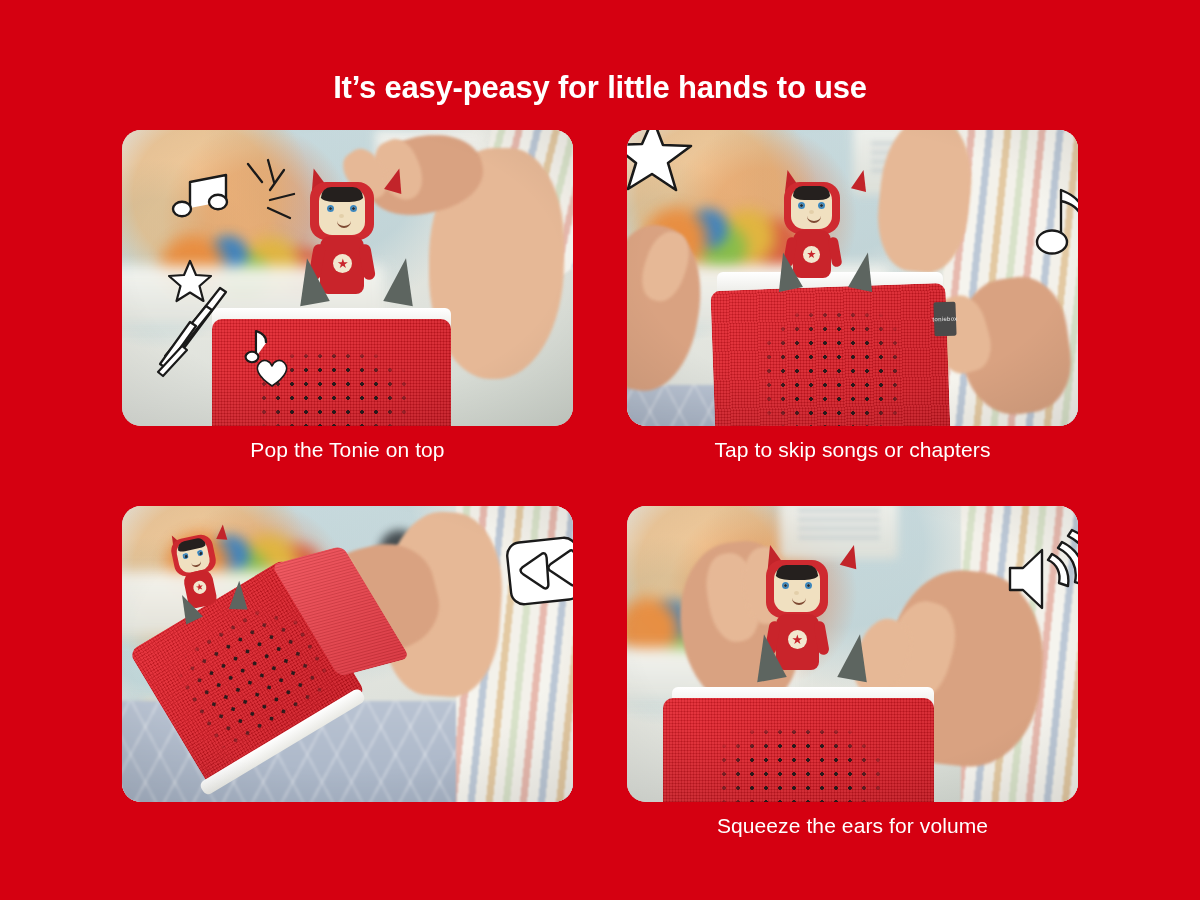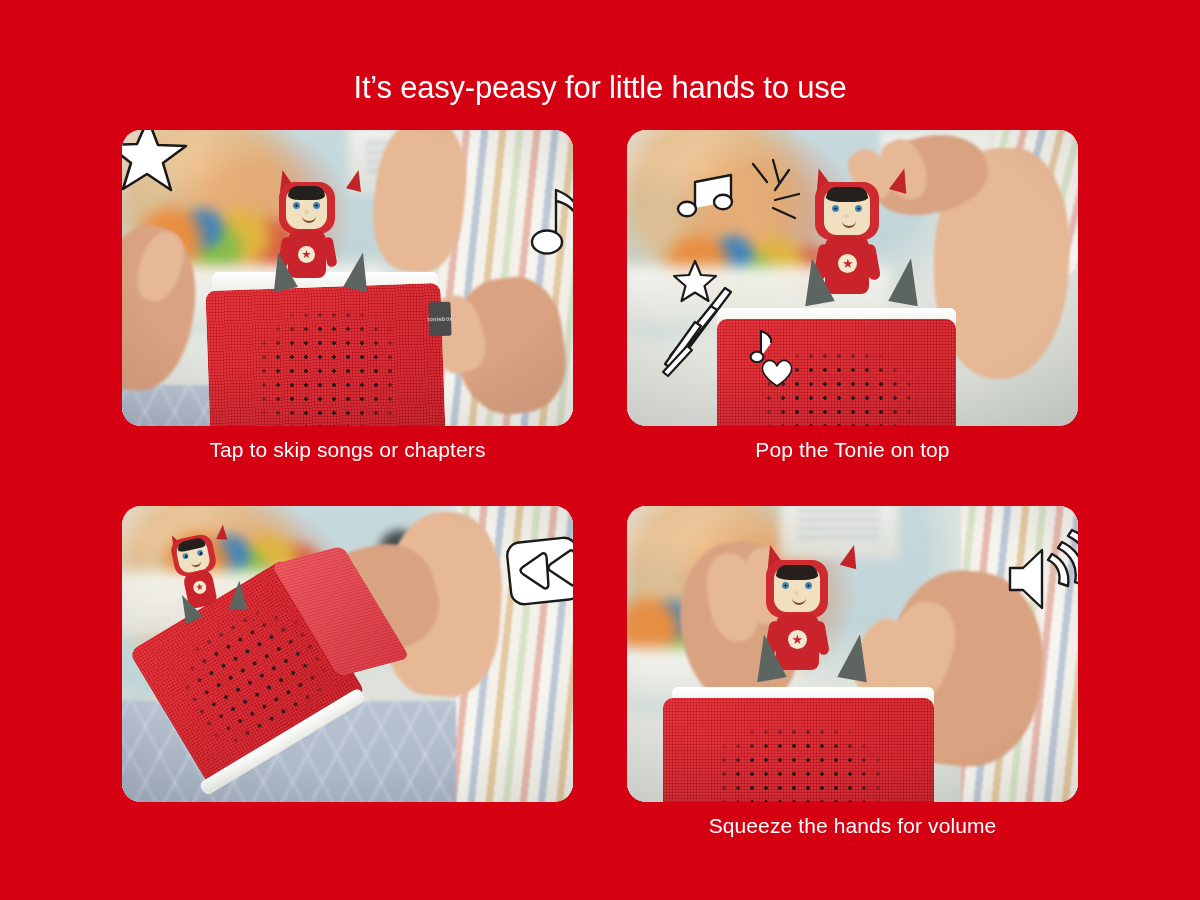--- a/index.html
+++ b/index.html
@@ -26,21 +26,21 @@
 
   
   .headline {
     position: absolute;
     top: 47px;
     left: 0;
     width: 1200px;
     text-align: center;
     color: #FFFFFF;
     font-size: 31px;
-    font-weight: normal;
+    font-weight: bold;
     letter-spacing: -0.2px;
     line-height: 40px;
   }
 
   
   .grid {
     position: absolute;
     top: 130px;
     left: 122px;
     width: 956px;
@@ -255,20 +255,111 @@
   }
 </style>
 </head>
 <body>
 
 <div class="page">
 
   <h1 class="headline">It’s easy-peasy for little hands to use</h1>
 
   <div class="grid">
+
+    <div class="card">
+      <div class="photo">
+        <div class="scene">
+          <div class="bg-room"></div>
+          <div class="bg-toys"></div>
+          <div class="bg-shelf"></div>
+          <div class="bg-frame" style="right:20%; top:0%; width:24%; height:22%;"></div>
+
+          <div class="shirt" style="right:-6%; top:-8%; width:26%; height:58%; border-radius:0 0 40% 60%; transform:rotate(8deg);"></div>
+          <div class="skin light" style="right:2%; top:6%; width:30%; height:78%; border-radius:48% 40% 50% 45%;"></div>
+          <div class="skin" style="right:20%; top:2%; width:26%; height:26%; border-radius:50% 50% 45% 45%; transform:rotate(-12deg);"></div>
+          <div class="skin light" style="right:34%; top:3%; width:9%; height:21%; border-radius:40% 40% 50% 50%; transform:rotate(-24deg);"></div>
+          <div class="skin light" style="right:42%; top:6%; width:8%; height:18%; border-radius:40% 40% 50% 50%; transform:rotate(-34deg);"></div>
+
+          <div class="box-top" style="left:20%; top:60%; width:53%; height:8%;"></div>
+          <div class="box-front" style="left:20%; top:64%; width:53%; height:44%;"></div>
+          <div class="speaker-dots" style="left:30%; top:74%; width:33%; height:30%;"></div>
+
+          <div class="tonie" style="left:40%; top:12%; width:24%; height:52%;">
+            <div class="ear" style="left:6px;  top:2px; transform:rotate(-16deg);"></div>
+            <div class="ear" style="right:6px; top:2px; transform:rotate(16deg);"></div>
+            <div class="head" style="left:8px; top:16px; width:64px; height:58px;"></div>
+            <div class="face" style="left:17px; top:22px; width:46px; height:47px;"></div>
+            <div class="hair" style="left:19px; top:21px; width:42px; height:15px;"></div>
+            <div class="eye" style="left:25px; top:39px;"></div>
+            <div class="eye" style="left:48px; top:39px;"></div>
+            <div class="nose" style="left:37px; top:48px;"></div>
+            <div class="mouth" style="left:35px; top:53px;"></div>
+            <div class="body" style="left:18px; top:70px; width:44px; height:58px;"></div>
+            <div class="arm" style="left:9px;  top:78px; width:12px; height:36px; transform:rotate(10deg);"></div>
+            <div class="arm" style="left:59px; top:78px; width:12px; height:36px; transform:rotate(-10deg);"></div>
+            <div class="emblem" style="left:31px; top:88px; width:19px; height:19px; font-size:13px;">★</div>
+            <div class="wing" style="left:-6px; top:92px; transform:rotate(-10deg);"></div>
+            <div class="wing" style="right:-6px; top:92px; transform:rotate(10deg);"></div>
+          </div>
+
+          <div class="vignette"></div>
+        </div>
+
+        <div class="doodle" style="left:46px; top:40px;">
+          <svg width="74" height="52" viewBox="0 0 74 52">
+            <g fill="#fff" stroke="#1a1a1a" stroke-width="2.4" stroke-linejoin="round">
+              <path d="M22 38 L22 12 L58 5 L58 31"></path>
+              <ellipse cx="14" cy="39" rx="9" ry="7.3"></ellipse>
+              <ellipse cx="50" cy="32" rx="9" ry="7.3"></ellipse>
+            </g>
+          </svg>
+        </div>
+        <div class="doodle" style="left:118px; top:28px;">
+          <svg width="60" height="72" viewBox="0 0 60 72">
+            <g stroke="#1a1a1a" stroke-width="2.3" stroke-linecap="round" fill="none">
+              <line x1="8" y1="6" x2="22" y2="24"></line>
+              <line x1="28" y1="2" x2="34" y2="24"></line>
+              <line x1="44" y1="12" x2="30" y2="32"></line>
+              <line x1="54" y1="36" x2="30" y2="42"></line>
+              <line x1="50" y1="60" x2="28" y2="50"></line>
+            </g>
+          </svg>
+        </div>
+        <div class="doodle" style="left:44px; top:128px;">
+          <svg width="48" height="46" viewBox="0 0 48 46">
+            <path d="M24 3 L30 17 L45 18 L33.5 28 L37.5 43 L24 34.5 L10.5 43 L14.5 28 L3 18 L18 17 Z" fill="#fff" stroke="#1a1a1a" stroke-width="2.2" stroke-linejoin="round"></path>
+          </svg>
+        </div>
+        <div class="doodle" style="left:40px; top:150px;">
+          <svg width="85" height="100" viewBox="0 0 85 100">
+            <g fill="#fff" stroke="#1a1a1a" stroke-width="2.2" stroke-linejoin="round">
+              <path d="M58 8 L64 12 L22 68 L14 64 Z"></path>
+              <path d="M44 26 L50 30 L10 80 L3 76 Z"></path>
+              <path d="M28 42 L34 46 L4 88 L-2 84 Z"></path>
+              <path d="M20 66 L25 70 L1 96 L-4 92 Z"></path>
+            </g>
+          </svg>
+        </div>
+        <div class="doodle" style="left:122px; top:196px;">
+          <svg width="30" height="40" viewBox="0 0 30 40">
+            <g fill="#fff" stroke="#1a1a1a" stroke-width="2.1" stroke-linejoin="round">
+              <path d="M12 31 L12 5 C18 7 23 10 22 17"></path>
+              <ellipse cx="8" cy="31" rx="6.4" ry="5.2"></ellipse>
+            </g>
+          </svg>
+        </div>
+        <div class="doodle" style="left:131px; top:225px;">
+          <svg width="38" height="34" viewBox="0 0 38 34">
+            <path d="M19 31 C4 21 2 13 6.5 8 C11 3 17 6 19 11 C21 6 27 3 31.5 8 C36 13 34 21 19 31 Z" fill="#fff" stroke="#1a1a1a" stroke-width="1.6" stroke-linejoin="round"></path>
+          </svg>
+        </div>
+      </div>
+      <div class="caption">Pop the Tonie on top</div>
+    </div>
 
     <div class="card">
       <div class="photo">
         <div class="scene">
           <div class="bg-room"></div>
           <div class="bg-toys" style="left:2%; top:20%; width:40%; height:28%;"></div>
           <div class="bg-shelf"></div>
           <div class="bg-frame" style="right:28%; top:-2%; width:22%; height:24%;"></div>
           <div class="bg-frame-lines" style="right:30%; top:4%; width:16%; height:12%;"></div>
           <div class="bg-dark-obj"></div>
@@ -322,111 +413,20 @@
           </svg>
         </div>
       </div>
       <div class="caption">Tap to skip songs or chapters</div>
     </div>
 
     <div class="card">
       <div class="photo">
         <div class="scene">
           <div class="bg-room"></div>
-          <div class="bg-toys"></div>
-          <div class="bg-shelf"></div>
-          <div class="bg-frame" style="right:20%; top:0%; width:24%; height:22%;"></div>
-
-          <div class="shirt" style="right:-6%; top:-8%; width:26%; height:58%; border-radius:0 0 40% 60%; transform:rotate(8deg);"></div>
-          <div class="skin light" style="right:2%; top:6%; width:30%; height:78%; border-radius:48% 40% 50% 45%;"></div>
-          <div class="skin" style="right:20%; top:2%; width:26%; height:26%; border-radius:50% 50% 45% 45%; transform:rotate(-12deg);"></div>
-          <div class="skin light" style="right:34%; top:3%; width:9%; height:21%; border-radius:40% 40% 50% 50%; transform:rotate(-24deg);"></div>
-          <div class="skin light" style="right:42%; top:6%; width:8%; height:18%; border-radius:40% 40% 50% 50%; transform:rotate(-34deg);"></div>
-
-          <div class="box-top" style="left:20%; top:60%; width:53%; height:8%;"></div>
-          <div class="box-front" style="left:20%; top:64%; width:53%; height:44%;"></div>
-          <div class="speaker-dots" style="left:30%; top:74%; width:33%; height:30%;"></div>
-
-          <div class="tonie" style="left:40%; top:12%; width:24%; height:52%;">
-            <div class="ear" style="left:6px;  top:2px; transform:rotate(-16deg);"></div>
-            <div class="ear" style="right:6px; top:2px; transform:rotate(16deg);"></div>
-            <div class="head" style="left:8px; top:16px; width:64px; height:58px;"></div>
-            <div class="face" style="left:17px; top:22px; width:46px; height:47px;"></div>
-            <div class="hair" style="left:19px; top:21px; width:42px; height:15px;"></div>
-            <div class="eye" style="left:25px; top:39px;"></div>
-            <div class="eye" style="left:48px; top:39px;"></div>
-            <div class="nose" style="left:37px; top:48px;"></div>
-            <div class="mouth" style="left:35px; top:53px;"></div>
-            <div class="body" style="left:18px; top:70px; width:44px; height:58px;"></div>
-            <div class="arm" style="left:9px;  top:78px; width:12px; height:36px; transform:rotate(10deg);"></div>
-            <div class="arm" style="left:59px; top:78px; width:12px; height:36px; transform:rotate(-10deg);"></div>
-            <div class="emblem" style="left:31px; top:88px; width:19px; height:19px; font-size:13px;">★</div>
-            <div class="wing" style="left:-6px; top:92px; transform:rotate(-10deg);"></div>
-            <div class="wing" style="right:-6px; top:92px; transform:rotate(10deg);"></div>
-          </div>
-
-          <div class="vignette"></div>
-        </div>
-
-        <div class="doodle" style="left:46px; top:40px;">
-          <svg width="74" height="52" viewBox="0 0 74 52">
-            <g fill="#fff" stroke="#1a1a1a" stroke-width="2.4" stroke-linejoin="round">
-              <path d="M22 38 L22 12 L58 5 L58 31"></path>
-              <ellipse cx="14" cy="39" rx="9" ry="7.3"></ellipse>
-              <ellipse cx="50" cy="32" rx="9" ry="7.3"></ellipse>
-            </g>
-          </svg>
-        </div>
-        <div class="doodle" style="left:118px; top:28px;">
-          <svg width="60" height="72" viewBox="0 0 60 72">
-            <g stroke="#1a1a1a" stroke-width="2.3" stroke-linecap="round" fill="none">
-              <line x1="8" y1="6" x2="22" y2="24"></line>
-              <line x1="28" y1="2" x2="34" y2="24"></line>
-              <line x1="44" y1="12" x2="30" y2="32"></line>
-              <line x1="54" y1="36" x2="30" y2="42"></line>
-              <line x1="50" y1="60" x2="28" y2="50"></line>
-            </g>
-          </svg>
-        </div>
-        <div class="doodle" style="left:44px; top:128px;">
-          <svg width="48" height="46" viewBox="0 0 48 46">
-            <path d="M24 3 L30 17 L45 18 L33.5 28 L37.5 43 L24 34.5 L10.5 43 L14.5 28 L3 18 L18 17 Z" fill="#fff" stroke="#1a1a1a" stroke-width="2.2" stroke-linejoin="round"></path>
-          </svg>
-        </div>
-        <div class="doodle" style="left:40px; top:150px;">
-          <svg width="85" height="100" viewBox="0 0 85 100">
-            <g fill="#fff" stroke="#1a1a1a" stroke-width="2.2" stroke-linejoin="round">
-              <path d="M58 8 L64 12 L22 68 L14 64 Z"></path>
-              <path d="M44 26 L50 30 L10 80 L3 76 Z"></path>
-              <path d="M28 42 L34 46 L4 88 L-2 84 Z"></path>
-              <path d="M20 66 L25 70 L1 96 L-4 92 Z"></path>
-            </g>
-          </svg>
-        </div>
-        <div class="doodle" style="left:122px; top:196px;">
-          <svg width="30" height="40" viewBox="0 0 30 40">
-            <g fill="#fff" stroke="#1a1a1a" stroke-width="2.1" stroke-linejoin="round">
-              <path d="M12 31 L12 5 C18 7 23 10 22 17"></path>
-              <ellipse cx="8" cy="31" rx="6.4" ry="5.2"></ellipse>
-            </g>
-          </svg>
-        </div>
-        <div class="doodle" style="left:131px; top:225px;">
-          <svg width="38" height="34" viewBox="0 0 38 34">
-            <path d="M19 31 C4 21 2 13 6.5 8 C11 3 17 6 19 11 C21 6 27 3 31.5 8 C36 13 34 21 19 31 Z" fill="#fff" stroke="#1a1a1a" stroke-width="1.6" stroke-linejoin="round"></path>
-          </svg>
-        </div>
-      </div>
-      <div class="caption">Pop the Tonie on top</div>
-    </div>
-
-    <div class="card">
-      <div class="photo">
-        <div class="scene">
-          <div class="bg-room"></div>
           <div class="bg-toys" style="left:8%; top:4%; width:40%; height:26%;"></div>
           <div class="bg-shelf" style="top:22%; height:22%;"></div>
           <div class="bg-books"></div>
           <div class="bg-dark-obj" style="right:34%; top:8%;"></div>
           <div class="bg-bed"></div>
 
           <div class="shirt" style="right:-4%; top:-8%; width:30%; height:116%;"></div>
           <div class="skin light" style="right:16%; top:2%; width:26%; height:62%; border-radius:46% 44% 38% 42%; transform:rotate(4deg);"></div>
           <div class="skin" style="right:30%; top:14%; width:28%; height:36%; border-radius:50% 42% 40% 52%; transform:rotate(-14deg);"></div>
           <div class="skin light" style="right:48%; top:16%; width:12%; height:16%; border-radius:48%; transform:rotate(-26deg);"></div>
@@ -516,17 +516,17 @@
           <svg width="92" height="90" viewBox="0 0 92 90">
             <g fill="#fff" stroke="#1a1a1a" stroke-width="2.4" stroke-linejoin="round" stroke-linecap="round">
               <path d="M8 40 L8 62 L21 62 L40 80 L40 22 L21 40 Z"></path>
               <path d="M50 26 C62 32 68 44 66 58 L57 55 C59 45 55 36 46 32 Z"></path>
               <path d="M60 14 C77 22 85 39 82 57 L73 54 C76 40 70 27 56 20 Z"></path>
               <path d="M70 2 C92 12 100 33 96 54 L88 51 C91 34 84 17 66 8 Z"></path>
             </g>
           </svg>
         </div>
       </div>
-      <div class="caption">Squeeze the hands for volume</div>
+      <div class="caption">Squeeze the ears for volume</div>
     </div>
 
   </div>
 </div>
 
 </body></html>

